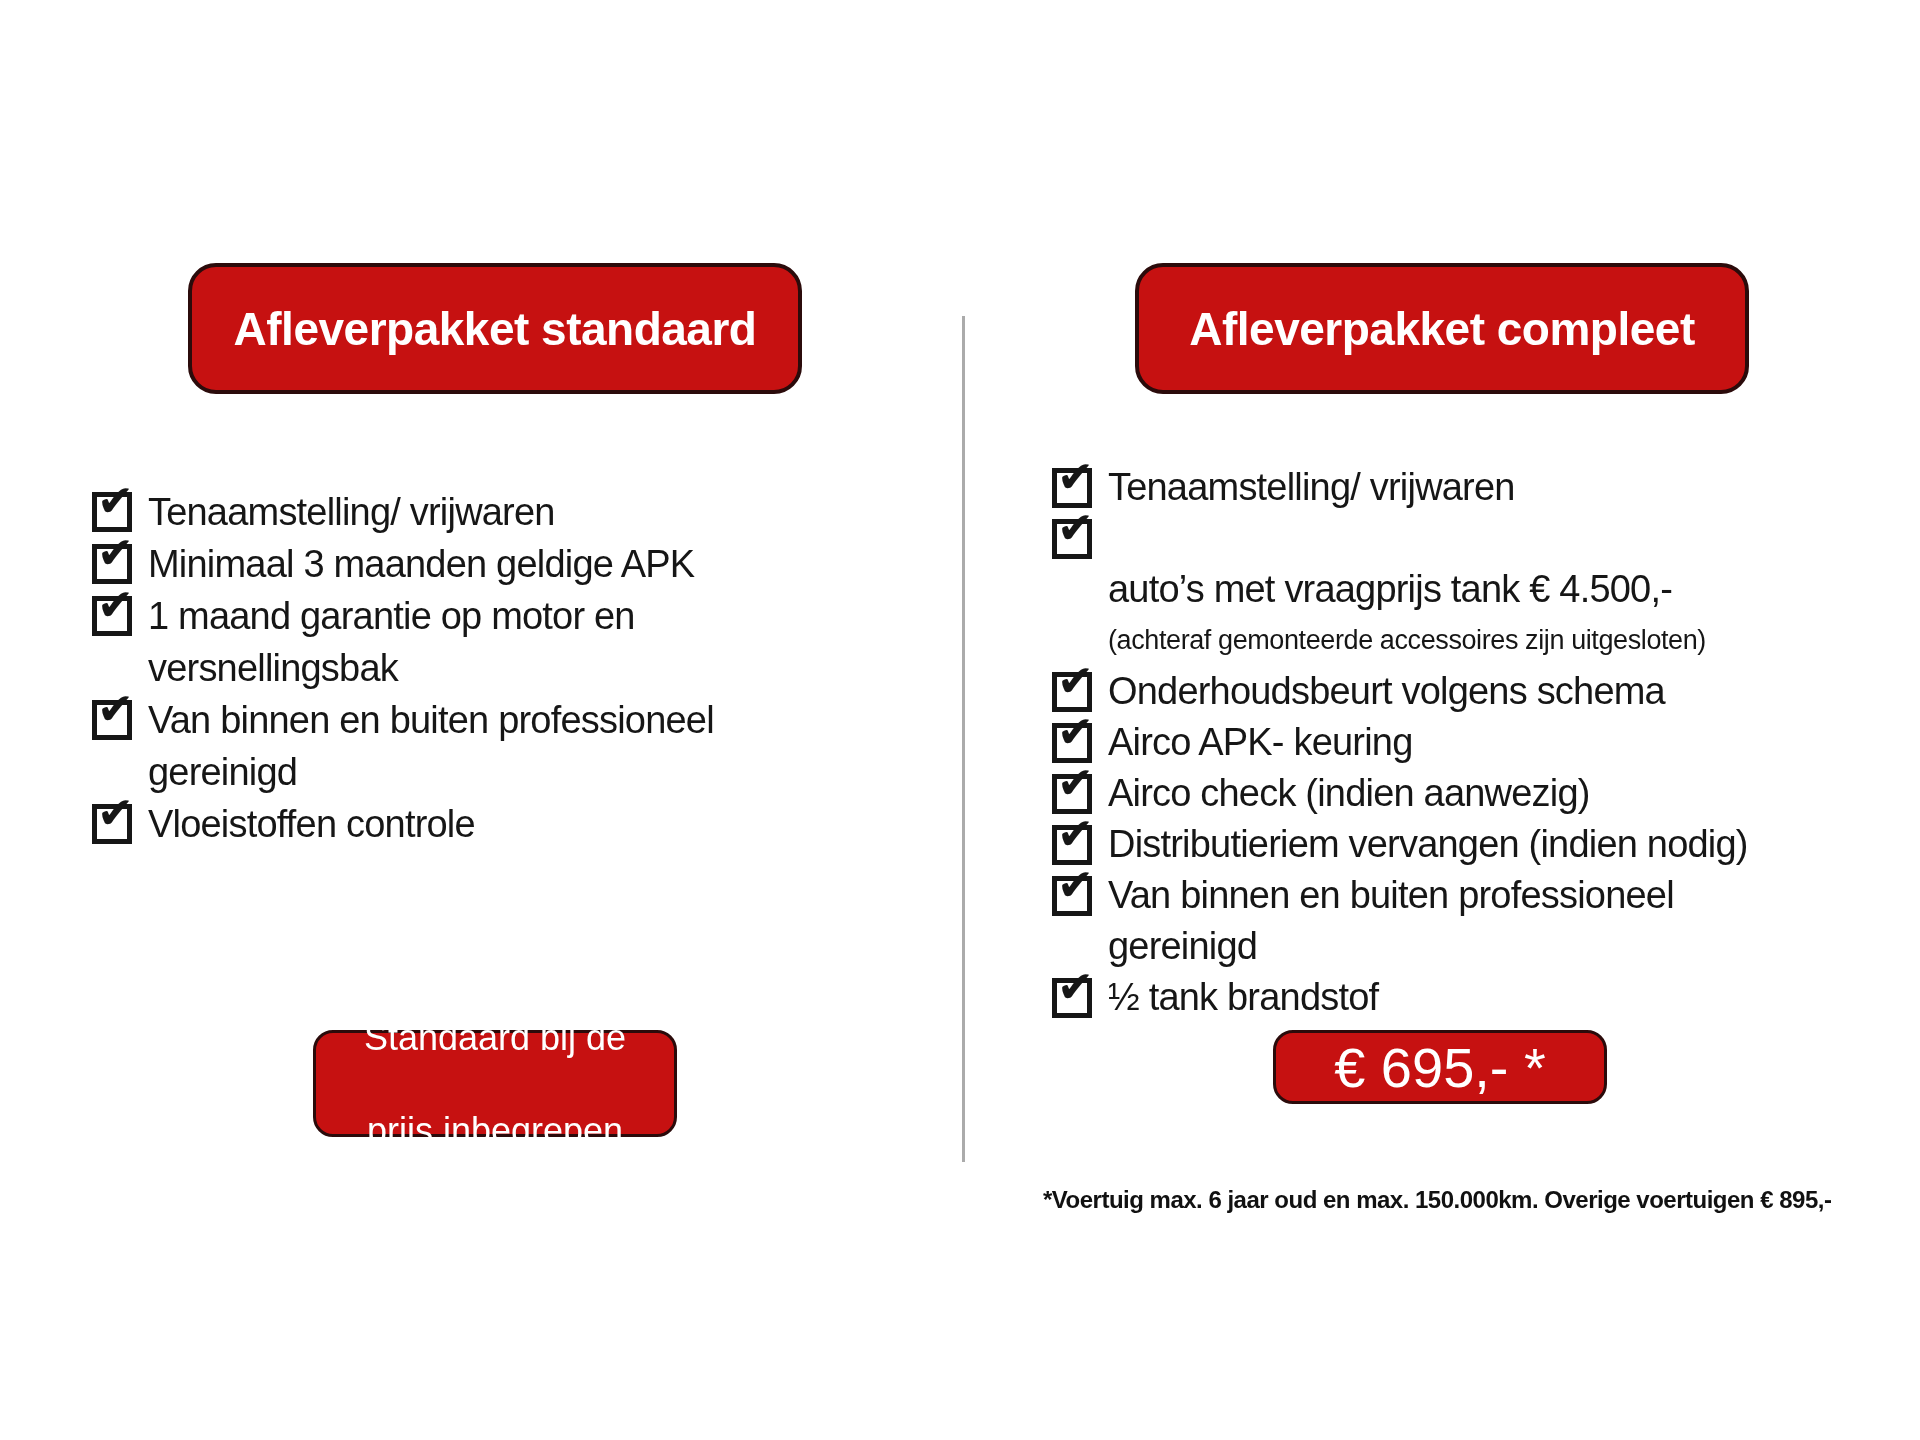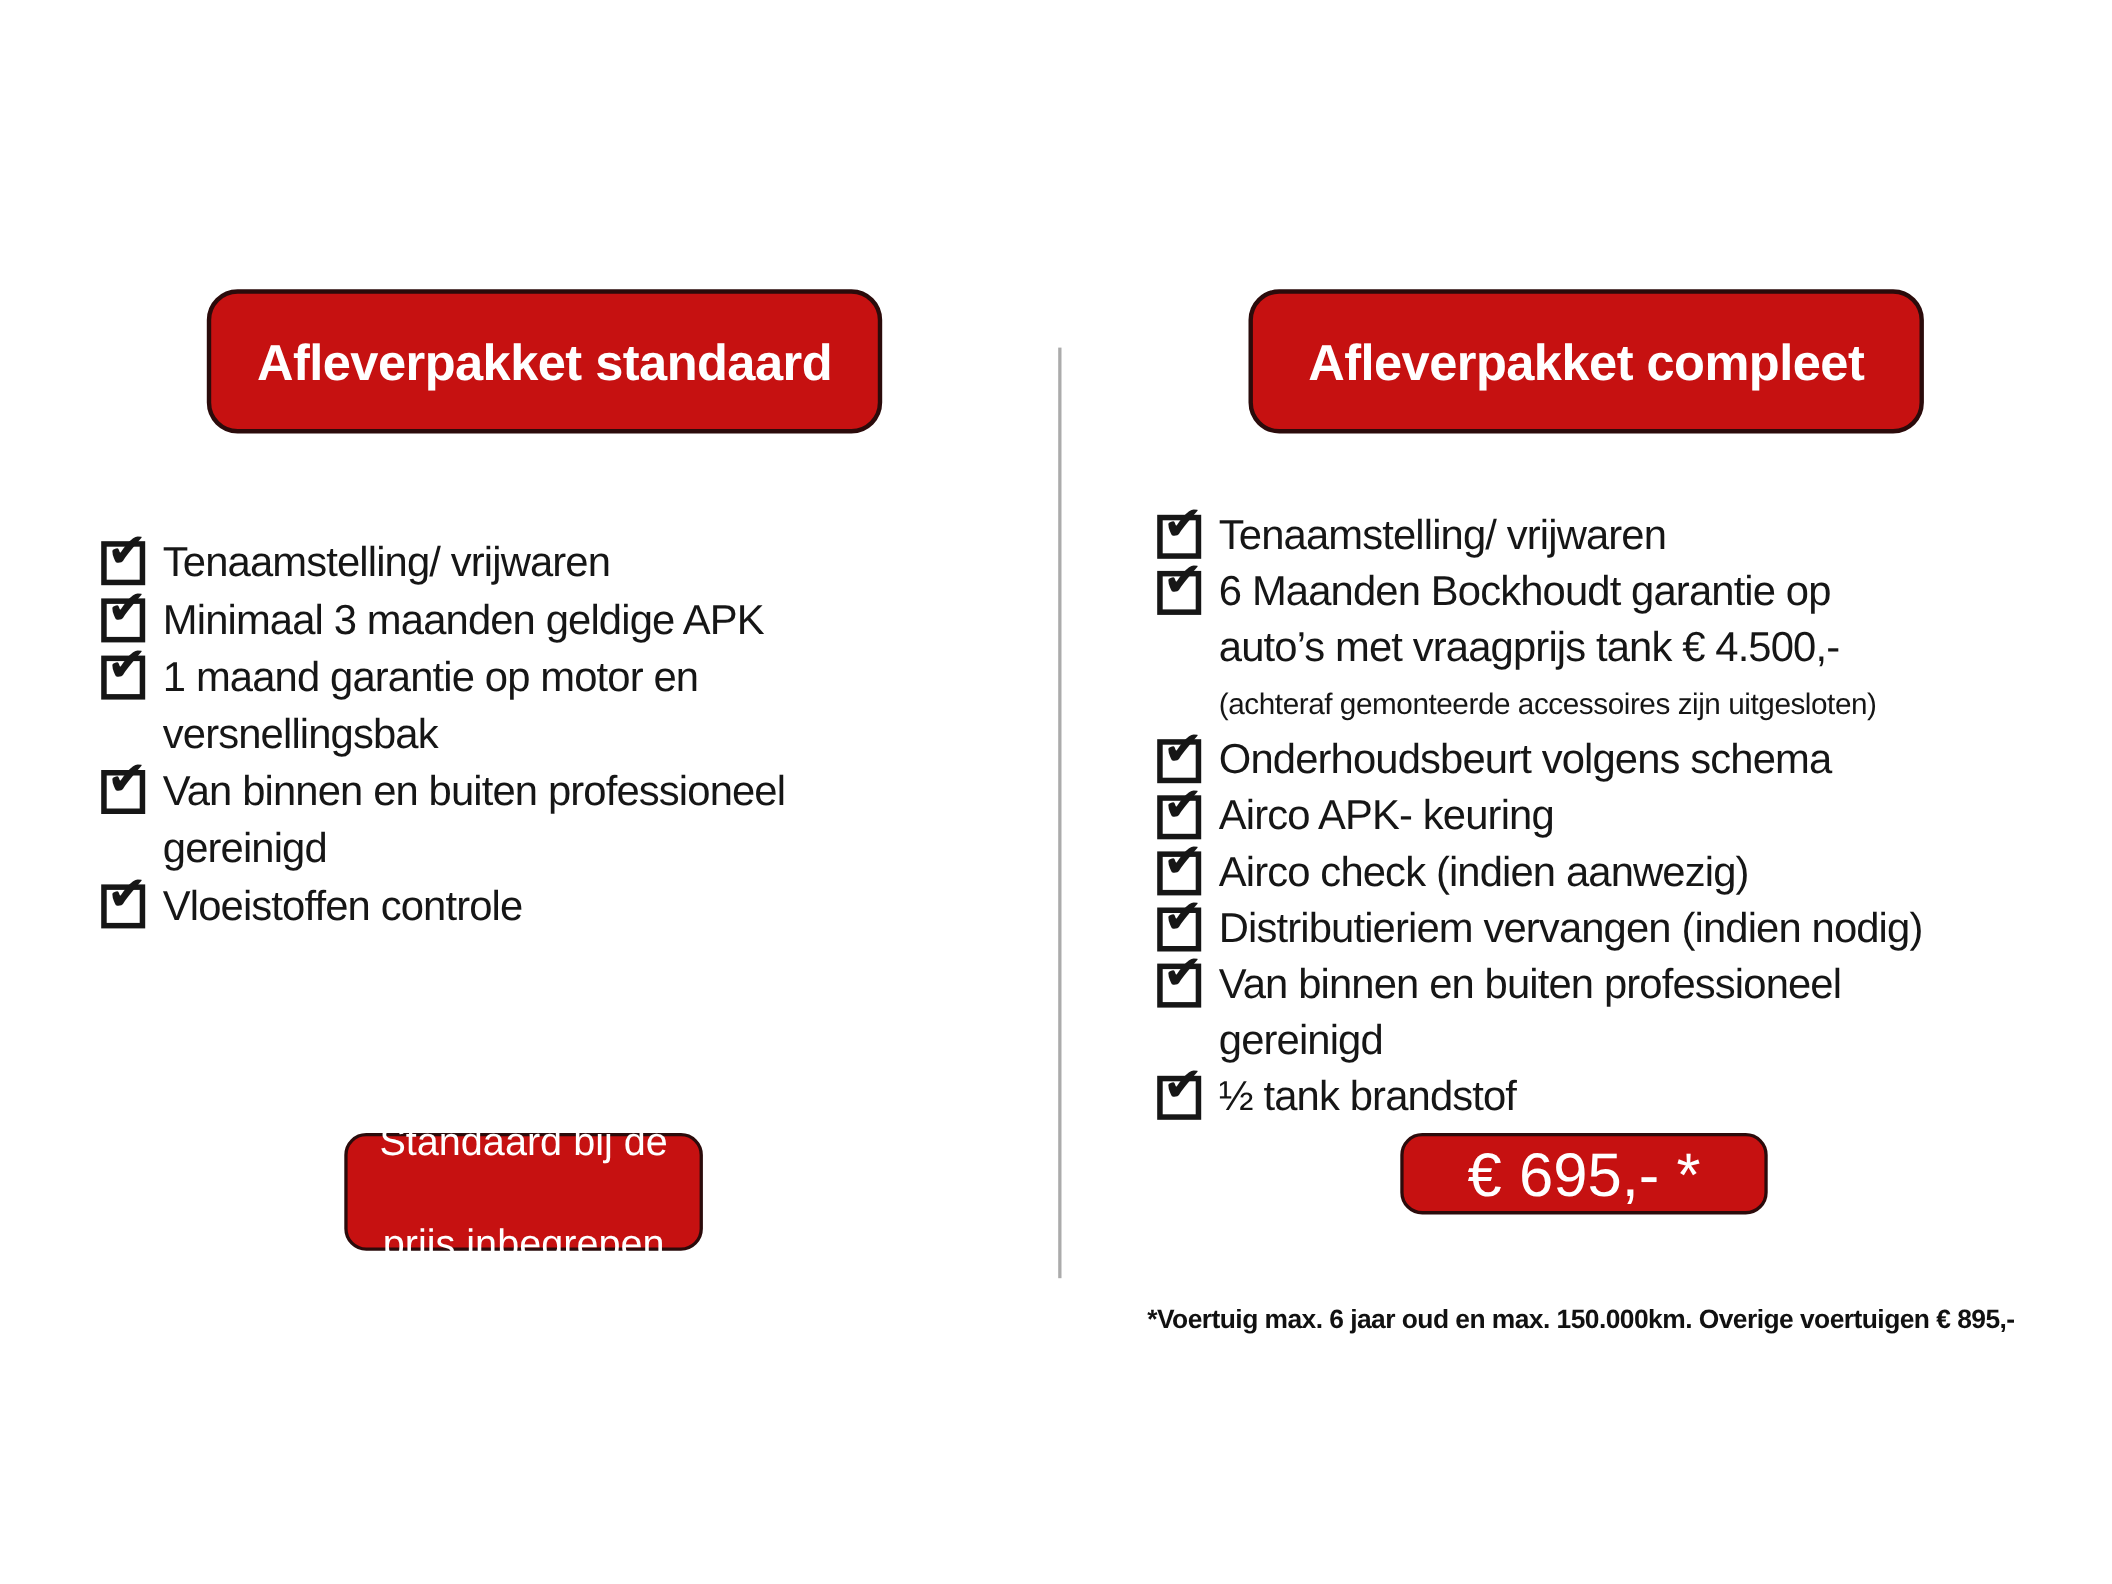--- a/index.html
+++ b/index.html
@@ -72,21 +72,21 @@
     font-style: normal;
     line-height: 1;
     color: #161616;
   }
   .row.cont .cb { visibility: hidden; }
 
   
   #badge {
     position: absolute;
     left: 313px; top: 1030px;
-    width: 326px; height: 107px;
+    width: 364px; height: 107px;
     background: #c61111;
     border: 3px solid #2b0b0b;
     border-radius: 20px;
     color: #ffffff;
     display: flex; flex-direction: column;
     align-items: center; justify-content: center;
     font-size: 36px; line-height: 45px;
     box-sizing: border-box;
     text-align: center;
     gap: 48px;
@@ -176,21 +176,20 @@
     <div class="row">
       <span class="cb">
           <i class="tick">✔</i>
         </span>
       <span class="txt">Tenaamstelling/ vrijwaren</span>
     </div>
     <div class="row">
       <span class="cb">
           <i class="tick">✔</i>
         </span>
-      <span class="txt">6 Maanden Bockhoudt garantie op</span>
     </div>
     <div class="row cont">
       <span class="cb"></span>
       <span class="txt">auto’s met vraagprijs tank € 4.500,-</span>
     </div>
     <div class="row cont small">
       <span class="cb"></span>
       <span class="txt">(achteraf gemonteerde accessoires zijn uitgesloten)</span>
     </div>
     <div class="row">

